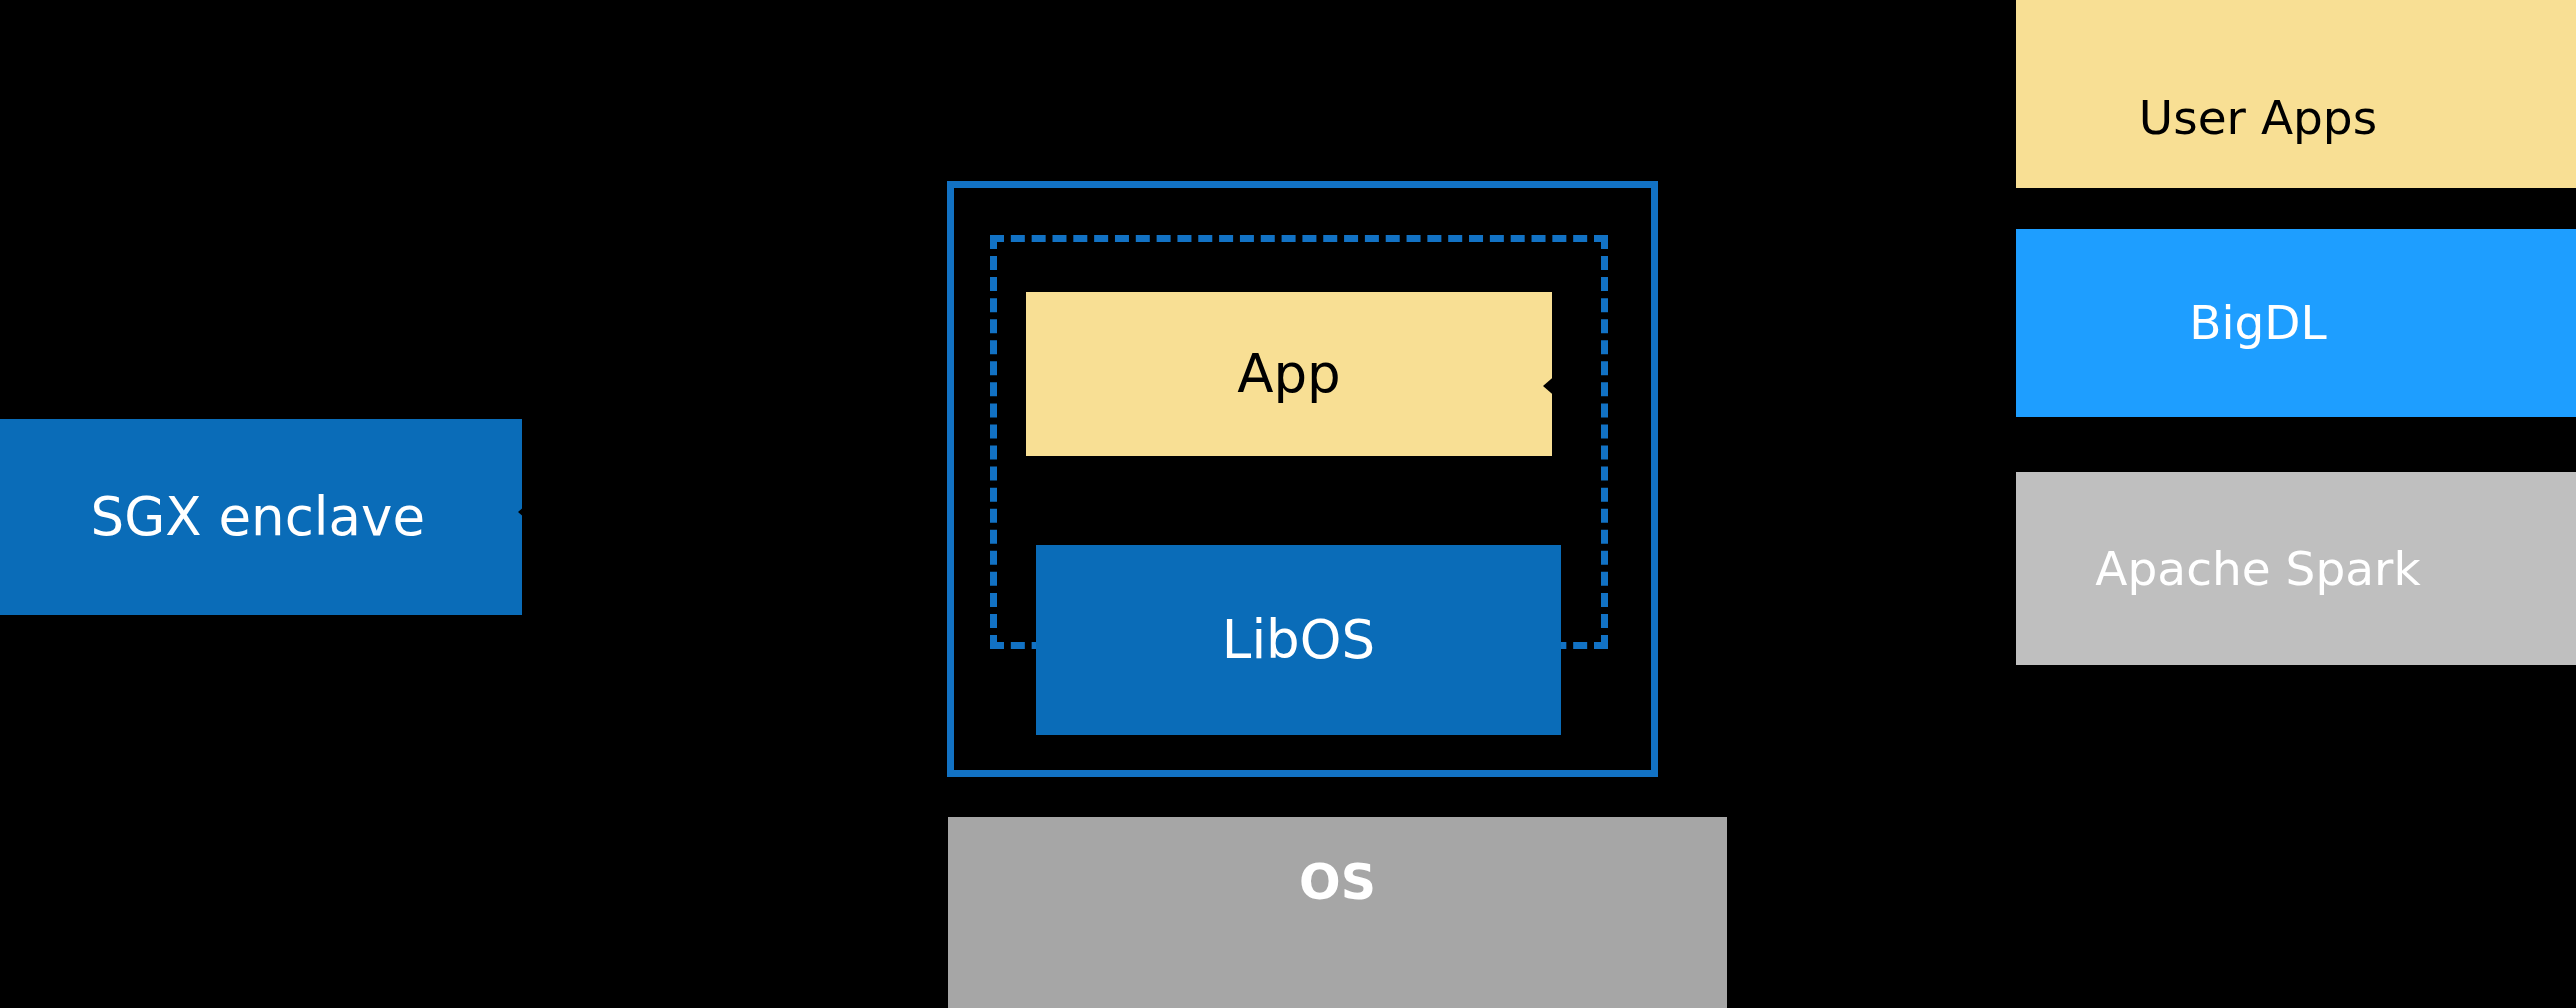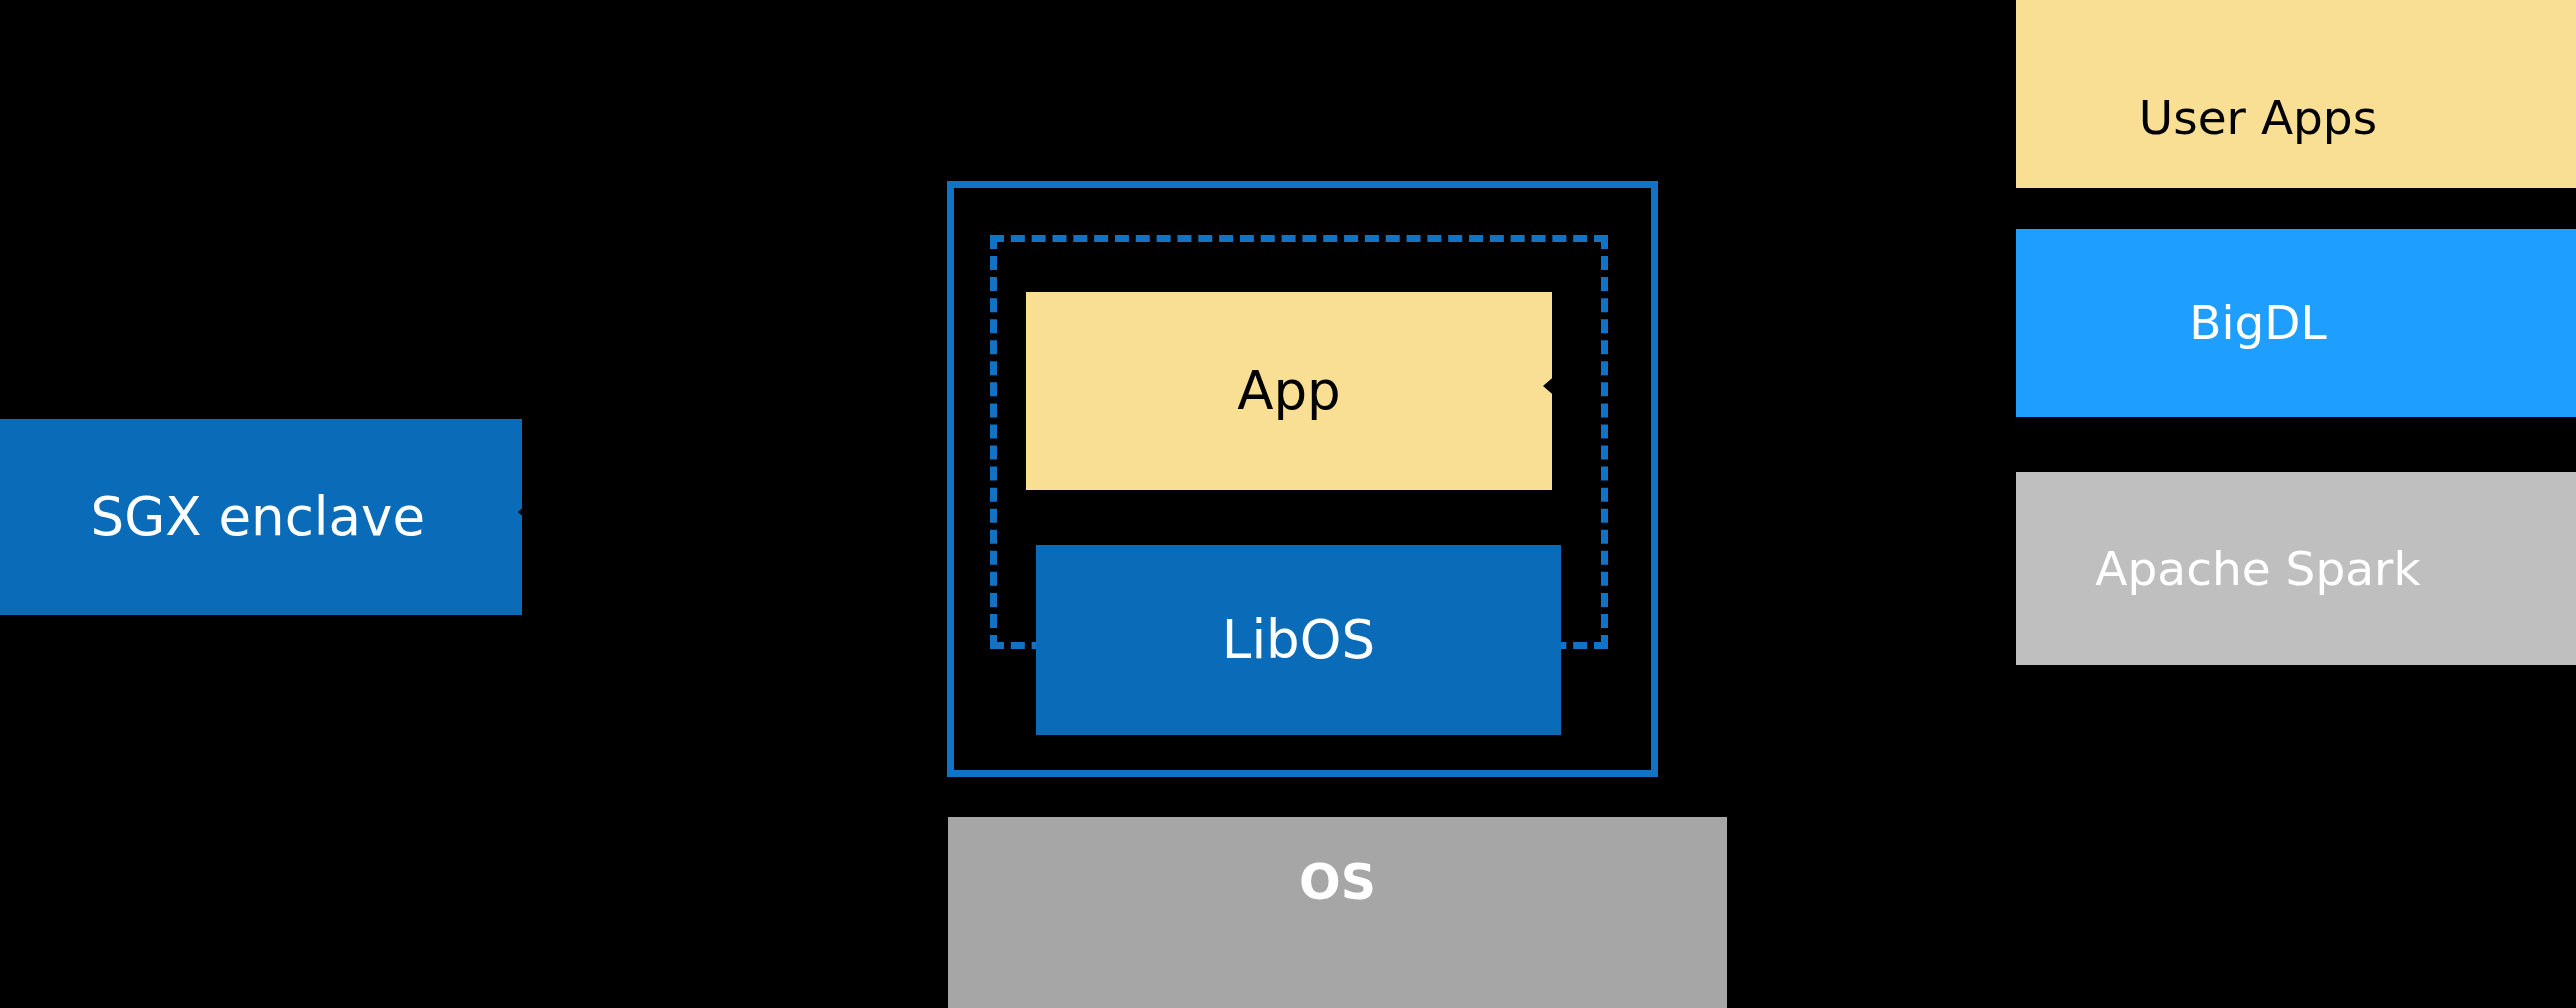--- a/index.html
+++ b/index.html
@@ -66,21 +66,21 @@
     height: 414px;
     border: 7.5px dashed #1272C4;
     box-sizing: border-box;
     background: transparent;
   }
 
   #app-box {
     left: 1026px;
     top: 292px;
     width: 526px;
-    height: 198px;
+    height: 164px;
     background: #F8DF94;
     color: #000000;
     font-size: 53px;
   }
   #app-arrow-head {
     position: absolute;
     left: 1543px;
     top: 373px;
     width: 0;
     height: 0;

